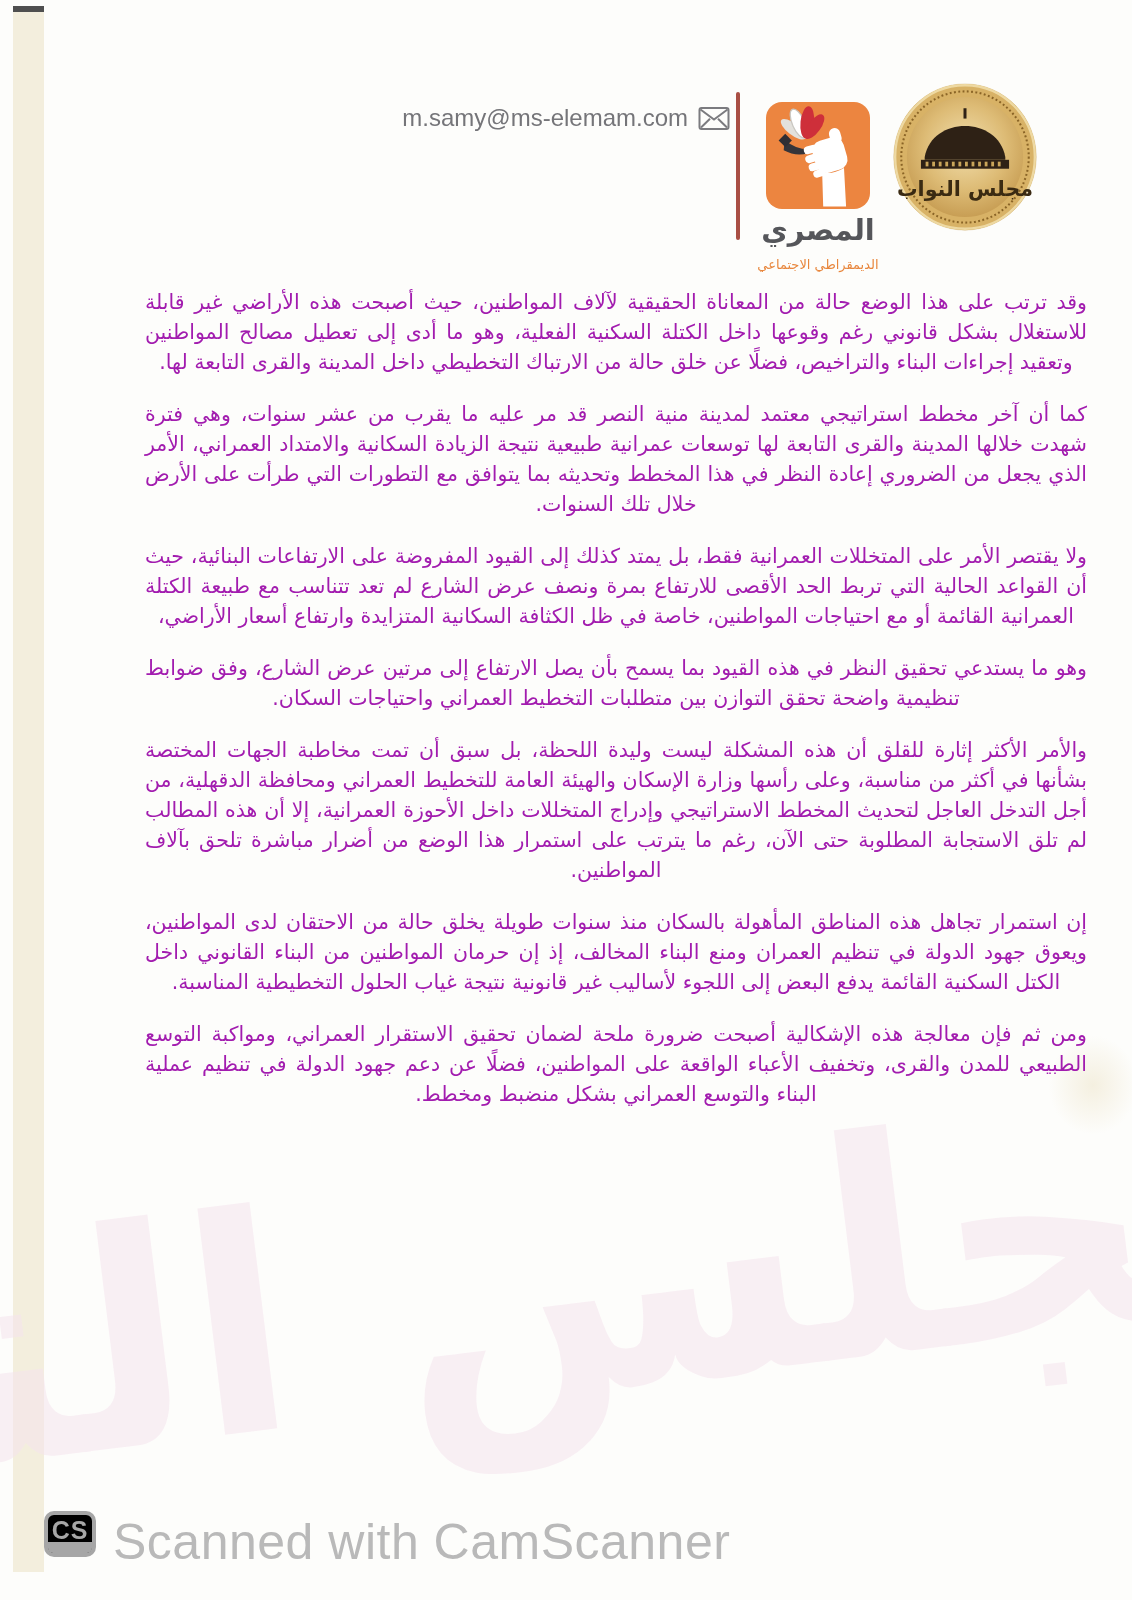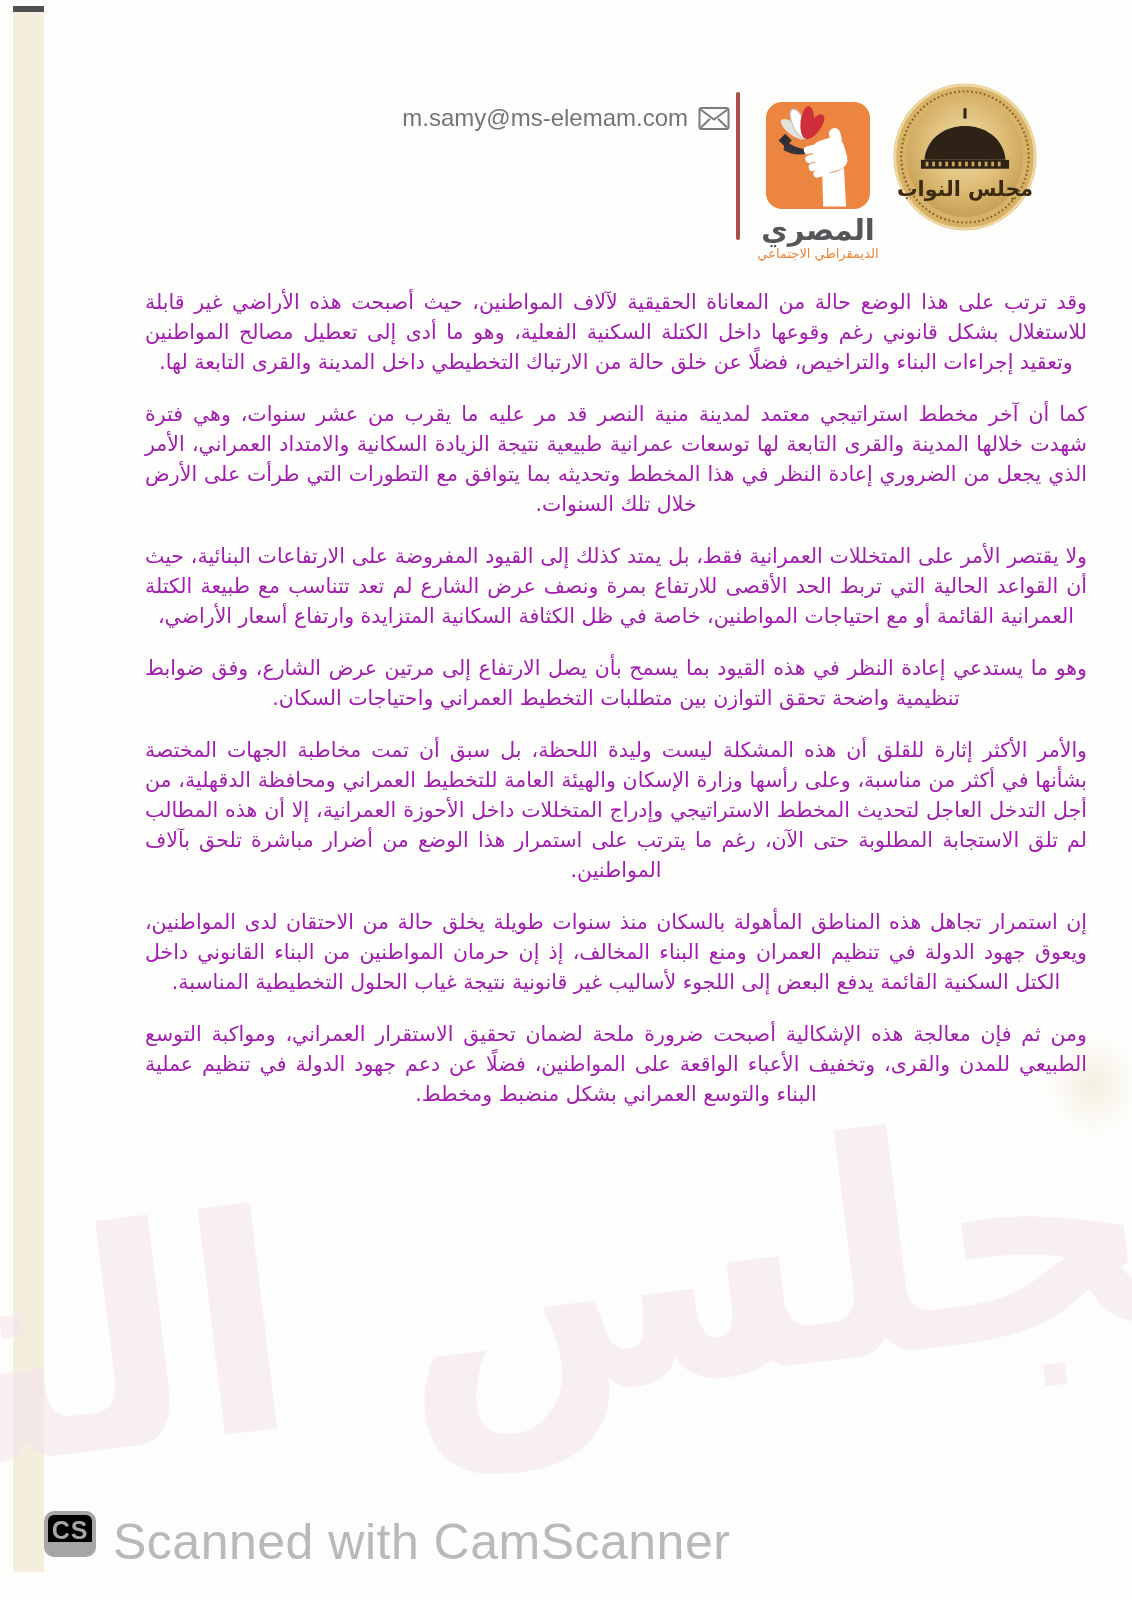--- a/index.html
+++ b/index.html
@@ -26,21 +26,21 @@
   .member-title{font-size:26px;color:#87878b;line-height:32px;margin-top:6px;}
   .contact-rows{margin-top:16px;direction:ltr;}
   .contact-row{display:flex;justify-content:flex-end;align-items:center;gap:10px;
     font-size:24px;color:#757579;line-height:32px;font-family:"Liberation Sans","DejaVu Sans",sans-serif;}
   .contact-row svg{flex:0 0 auto;}
   .header-divider{position:absolute;left:736px;top:92px;width:4px;height:148px;background:#a94f44;border-radius:2px;}
   
   .party-block{position:absolute;left:757px;top:102px;width:122px;text-align:center;}
   .logo-box{width:104px;height:107px;margin:0 auto;background:#ec8540;border-radius:16px;position:relative;}
   .party-name{font-size:29px;font-weight:bold;color:#55565a;line-height:32px;margin-top:5px;direction:rtl;}
-  .party-sub{font-size:13px;color:#e8863c;line-height:16px;margin-top:0;direction:rtl;}
+  .party-sub{font-size:13px;color:#e8863c;line-height:16px;margin-top:11px;direction:rtl;}
   
   .seal{position:absolute;left:890px;top:79px;width:150px;height:156px;}
   
   .letter-body{
     position:absolute;left:145px;top:287px;width:942px;
     direction:rtl;text-align:justify;text-align-last:center;
     font-size:20.5px;line-height:30px;color:#a21caf;
   }
   .letter-body p{margin:0 0 22px 0;}
   
@@ -141,21 +141,21 @@
           <rect x="35" y="5" width="3" height="5"></rect>
       </g>
       <text y="42" text-anchor="middle" font-size="22" font-weight="bold" fill="#3a2a12" font-family="DejaVu Sans, sans-serif" direction="rtl">مجلس النواب</text>
     </svg>
   </div>
 
   <div class="letter-body">
     <p>وقد ترتب على هذا الوضع حالة من المعاناة الحقيقية لآلاف المواطنين، حيث أصبحت هذه الأراضي غير قابلة للاستغلال بشكل قانوني رغم وقوعها داخل الكتلة السكنية الفعلية، وهو ما أدى إلى تعطيل مصالح المواطنين وتعقيد إجراءات البناء والتراخيص، فضلًا عن خلق حالة من الارتباك التخطيطي داخل المدينة والقرى التابعة لها.</p>
     <p>كما أن آخر مخطط استراتيجي معتمد لمدينة منية النصر قد مر عليه ما يقرب من عشر سنوات، وهي فترة شهدت خلالها المدينة والقرى التابعة لها توسعات عمرانية طبيعية نتيجة الزيادة السكانية والامتداد العمراني، الأمر الذي يجعل من الضروري إعادة النظر في هذا المخطط وتحديثه بما يتوافق مع التطورات التي طرأت على الأرض خلال تلك السنوات.</p>
     <p>ولا يقتصر الأمر على المتخللات العمرانية فقط، بل يمتد كذلك إلى القيود المفروضة على الارتفاعات البنائية، حيث أن القواعد الحالية التي تربط الحد الأقصى للارتفاع بمرة ونصف عرض الشارع لم تعد تتناسب مع طبيعة الكتلة العمرانية القائمة أو مع احتياجات المواطنين، خاصة في ظل الكثافة السكانية المتزايدة وارتفاع أسعار الأراضي،</p>
-    <p>وهو ما يستدعي إعادة النظر في هذه القيود بما يسمح بأن يصل الارتفاع إلى مرتين عرض الشارع، وفق ضوابط تنظيمية واضحة تحقق التوازن بين متطلبات التخطيط العمراني واحتياجات السكان.</p>
+    <p>وهو ما يستدعي تحقيق النظر في هذه القيود بما يسمح بأن يصل الارتفاع إلى مرتين عرض الشارع، وفق ضوابط تنظيمية واضحة تحقق التوازن بين متطلبات التخطيط العمراني واحتياجات السكان.</p>
     <p>والأمر الأكثر إثارة للقلق أن هذه المشكلة ليست وليدة اللحظة، بل سبق أن تمت مخاطبة الجهات المختصة بشأنها في أكثر من مناسبة، وعلى رأسها وزارة الإسكان والهيئة العامة للتخطيط العمراني ومحافظة الدقهلية، من أجل التدخل العاجل لتحديث المخطط الاستراتيجي وإدراج المتخللات داخل الأحوزة العمرانية، إلا أن هذه المطالب لم تلق الاستجابة المطلوبة حتى الآن، رغم ما يترتب على استمرار هذا الوضع من أضرار مباشرة تلحق بآلاف المواطنين.</p>
     <p>إن استمرار تجاهل هذه المناطق المأهولة بالسكان منذ سنوات طويلة يخلق حالة من الاحتقان لدى المواطنين، ويعوق جهود الدولة في تنظيم العمران ومنع البناء المخالف، إذ إن حرمان المواطنين من البناء القانوني داخل الكتل السكنية القائمة يدفع البعض إلى اللجوء لأساليب غير قانونية نتيجة غياب الحلول التخطيطية المناسبة.</p>
     <p>ومن ثم فإن معالجة هذه الإشكالية أصبحت ضرورة ملحة لضمان تحقيق الاستقرار العمراني، ومواكبة التوسع الطبيعي للمدن والقرى، وتخفيف الأعباء الواقعة على المواطنين، فضلًا عن دعم جهود الدولة في تنظيم عملية البناء والتوسع العمراني بشكل منضبط ومخطط.</p>
   </div>
 
   <div class="cs-logo">
     <div class="cs-letters">CS</div>
     <div class="cs-bar"></div>
   </div>
   <div class="footer-label">Scanned with CamScanner</div>

